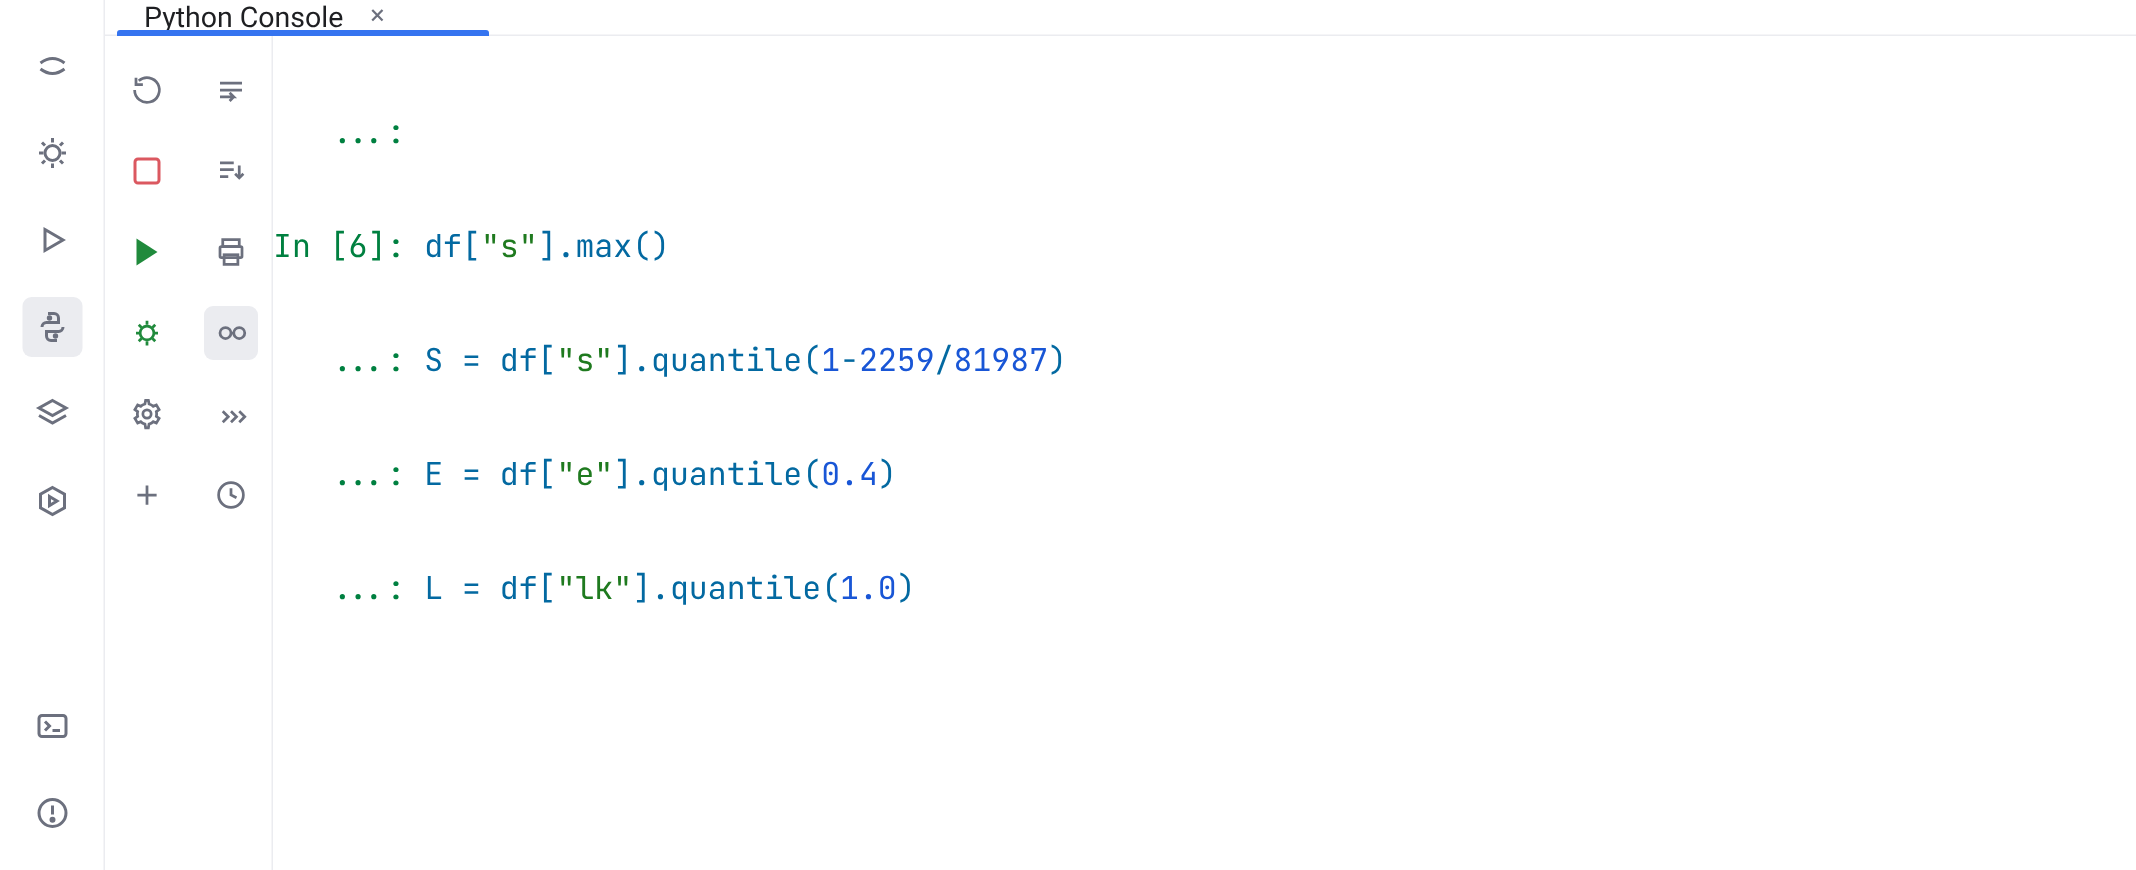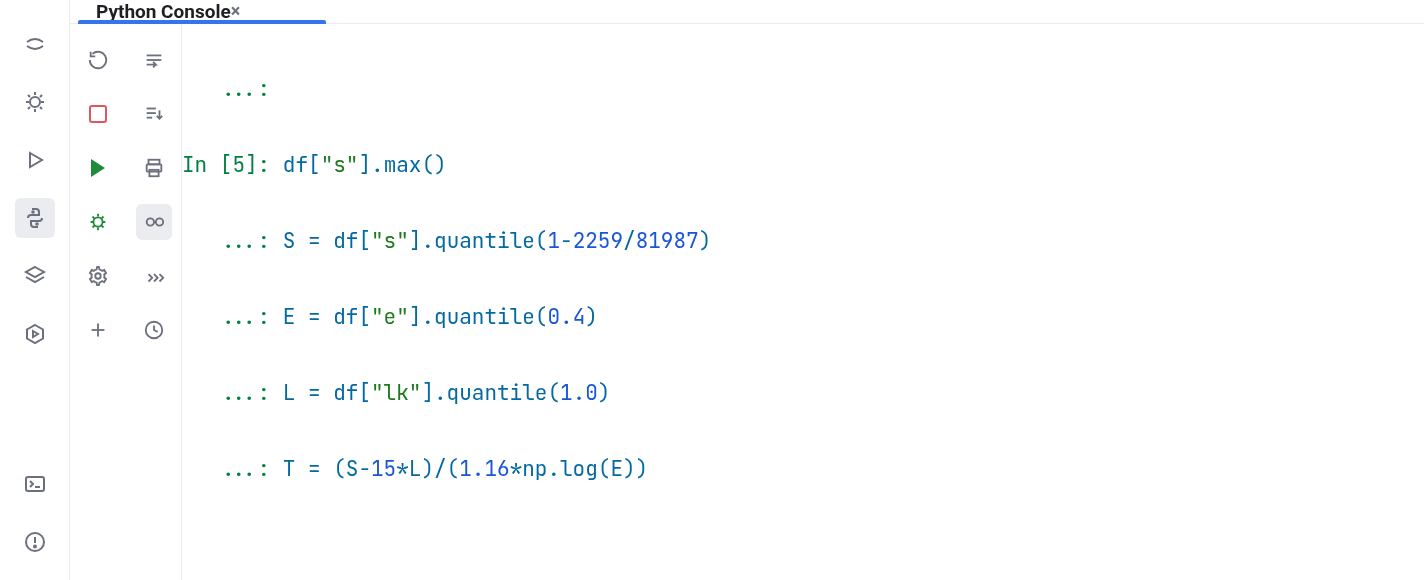--- a/index.html
+++ b/index.html
@@ -4,21 +4,21 @@
 <style>
   * { box-sizing: border-box; margin: 0; padding: 0; }
   html, body { width: 1424px; height: 580px; font-family: -apple-system, BlinkMacSystemFont, "Segoe UI", Roboto, sans-serif; background: #ffffff; overflow: hidden; }
   .root { display: flex; width: 100%; height: 100%; }
   .left-rail { width: 70px; background: #ffffff; border-right: 1px solid #ebecf0; display: flex; flex-direction: column; align-items: center; padding-top: 24px; gap: 18px; }
   .left-rail .rail-icon { width: 40px; height: 40px; display: flex; align-items: center; justify-content: center; color: #6c707e; border-radius: 6px; }
   .left-rail .rail-icon.active { background: #ebecf0; }
   .left-rail .rail-icon svg { width: 24px; height: 24px; }
   .main { flex: 1; display: flex; flex-direction: column; }
   .tabbar { height: 58px; border-bottom: 1px solid #ebecf0; display: flex; align-items: center; padding-left: 8px; position: relative; }
-  .tab { display: flex; height: 100%; padding: 0 18px; font-size: 19px; color: #1e1f22; position: relative; font-weight: bold; }
+  .tab { display: flex; height: 100%; padding: 0 18px; gap: 18px; font-size: 19px; color: #1e1f22; position: relative; }
   .tab .closex { color: #6c707e; font-size: 18px; }
   .tab-underline { position: absolute; left: 0; bottom: -1px; height: 4px; width: 248px; background: #3574f0; border-radius: 2px 2px 0 0; }
   .content { flex: 1; display: flex; }
   .gutter { width: 56px; display: flex; flex-direction: column; align-items: center; padding-top: 18px; gap: 18px; }
   .gutter2 { width: 56px; border-right: 1px solid #ebecf0; display: flex; flex-direction: column; align-items: center; padding-top: 18px; gap: 18px; }
   .gutter .gi, .gutter2 .gi { width: 36px; height: 36px; display: flex; align-items: center; justify-content: center; color: #6c707e; border-radius: 6px; }
   .gutter .gi.hl, .gutter2 .gi.hl { background: #ebecf0; }
   .gutter .gi svg, .gutter2 .gi svg { width: 22px; height: 22px; }
   .console { flex: 1; padding: 8px 0 0 0; font-family: "JetBrains Mono", "SF Mono", Menlo, Consolas, monospace; font-size: 21px; line-height: 38px; white-space: pre; color: #080808; overflow: hidden; }
   .ln { height: 38px; }
@@ -173,25 +173,24 @@
         <div class="gi">
             <svg viewBox="0 0 24 24" fill="none" stroke="currentColor" stroke-width="2">
               <circle cx="12" cy="12" r="9"></circle>
               <polyline points="12,7 12,12 16,14"></polyline>
             </svg>
           </div>
       </div>
 
       <div class="console">
 <div class="ln"><span class="pr-cont">   ...: </span><span></span></div>
-<div class="ln"><span class="pr-in">In [5]: </span><span class="fn">df[</span><span class="str">"s"</span><span class="fn">].max()</span></div>
+<div class="ln"><span class="pr-in">In [6]: </span><span class="fn">df[</span><span class="str">"s"</span><span class="fn">].max()</span></div>
 <div class="ln"><span class="pr-cont">   ...: </span><span class="fn">S = df[</span><span class="str">"s"</span><span class="fn">].quantile(</span><span class="num">1</span><span class="fn">-</span><span class="num">2259</span><span class="fn">/</span><span class="num">81987</span><span class="fn">)</span></div>
 <div class="ln"><span class="pr-cont">   ...: </span><span class="fn">E = df[</span><span class="str">"e"</span><span class="fn">].quantile(</span><span class="num">0.4</span><span class="fn">)</span></div>
 <div class="ln"><span class="pr-cont">   ...: </span><span class="fn">L = df[</span><span class="str">"lk"</span><span class="fn">].quantile(</span><span class="num">1.0</span><span class="fn">)</span></div>
-<div class="ln"><span class="pr-cont">   ...: </span><span class="fn">T = (S-</span><span class="num">15</span><span class="fn">*L)/(</span><span class="num">1.16</span><span class="fn">*np.log(E))</span></div>
 
 
 
 
 
 
       </div>
     </div>
   </div>
 </div>

